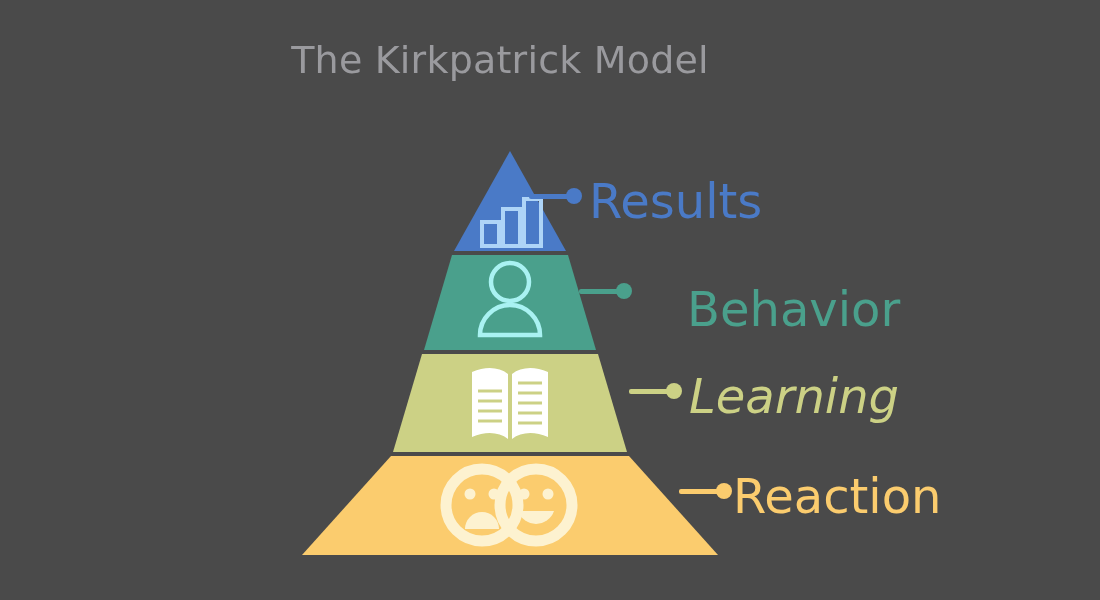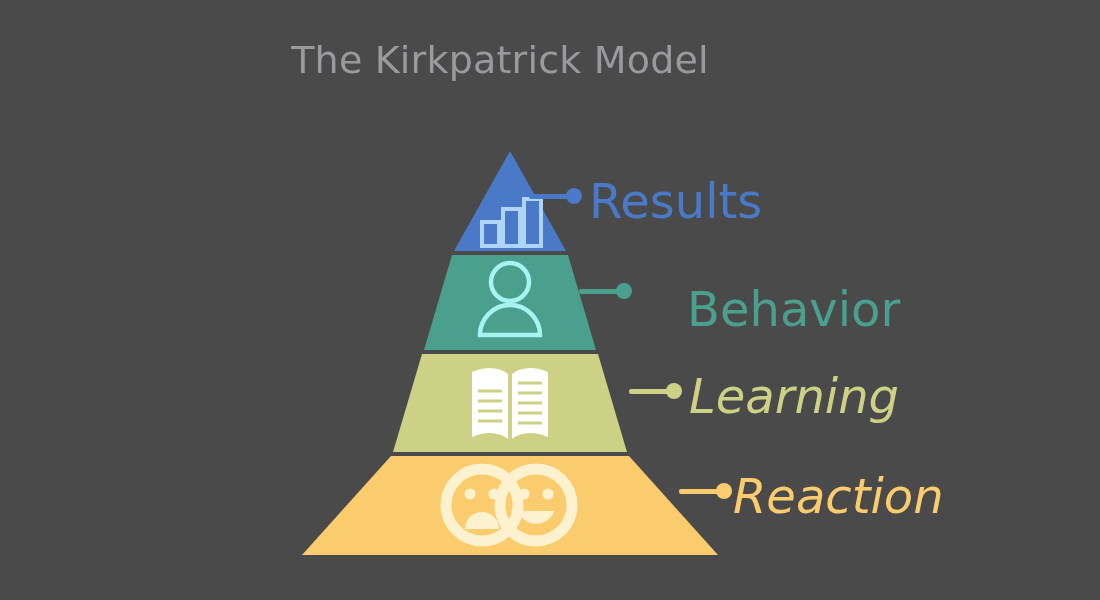--- a/index.html
+++ b/index.html
@@ -163,15 +163,15 @@
     <div class="line" style="width:42px; background:#fbcc6e;"></div>
     <div class="dot" style="left:37px; background:#fbcc6e;"></div>
   </div>
 
   <div class="tier-label" style="left:589px; top:177px; color:#4a7ac7;">Results</div>
 
   <div class="tier-label" style="left:639px; top:285px; color:#4aa08c;margin-left:48px;">Behavior</div>
 
   <div class="tier-label" style="left:689px; top:372px; color:#ccd185;font-style:italic;">Learning</div>
 
-  <div class="tier-label" style="left:733px; top:472px; color:#fbcc6e;font-style:italic;">Reaction</div>
+  <div class="tier-label" style="left:733px; top:472px; color:#fbcc6e;">Reaction</div>
 
 </div>
 
 </body></html>

